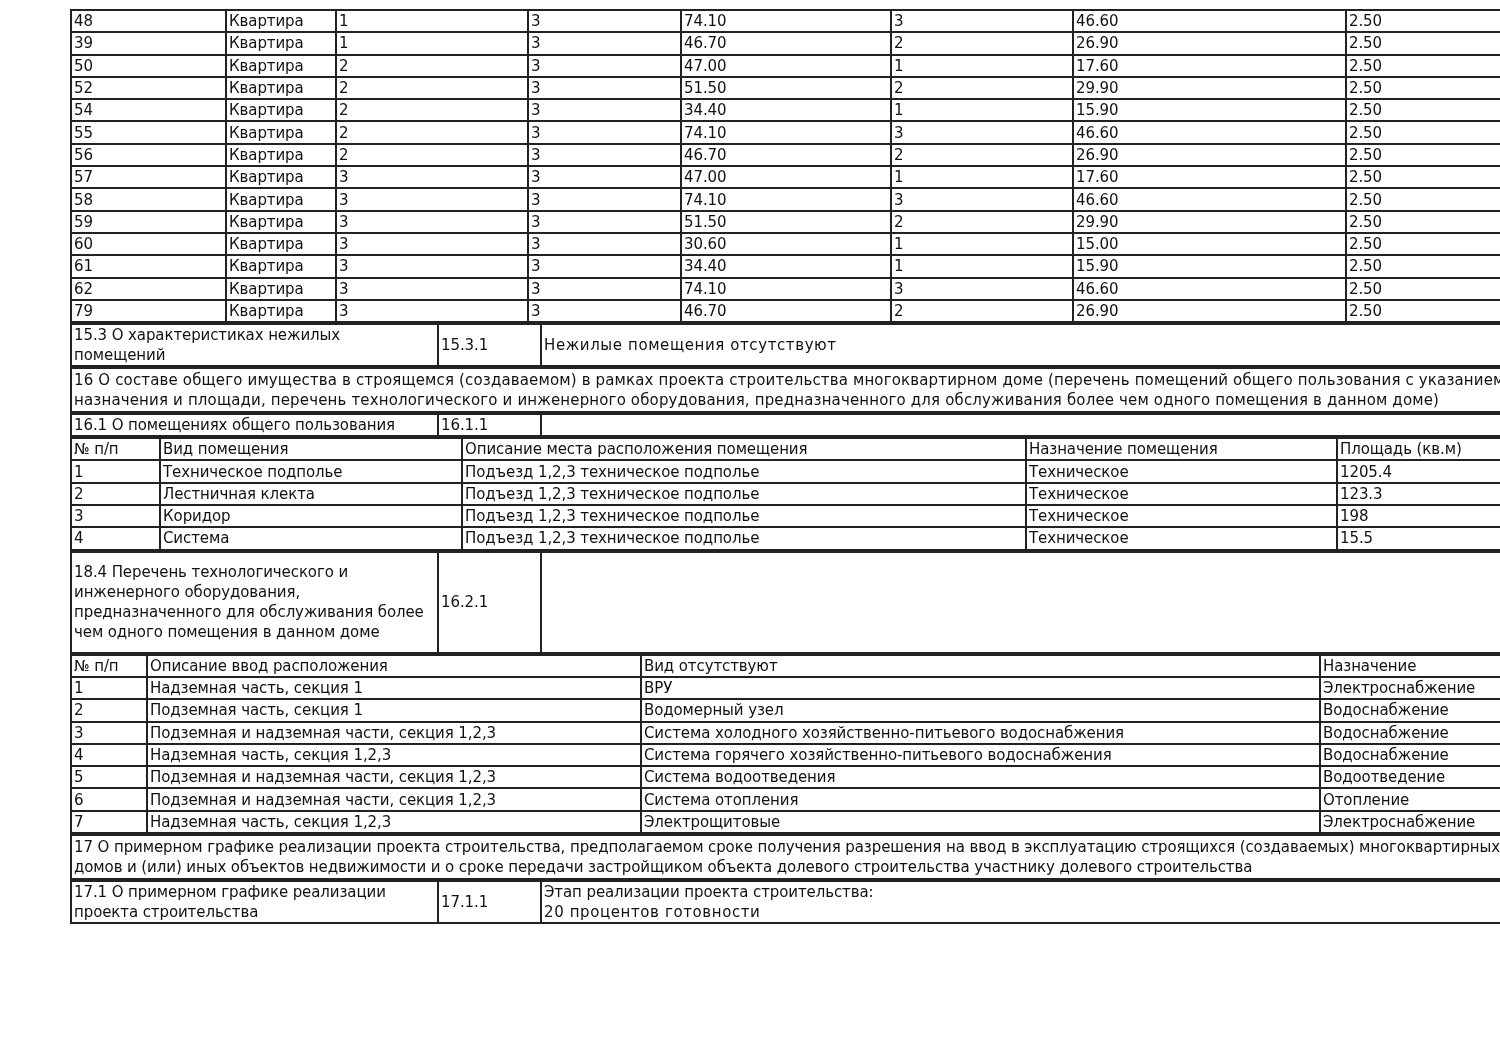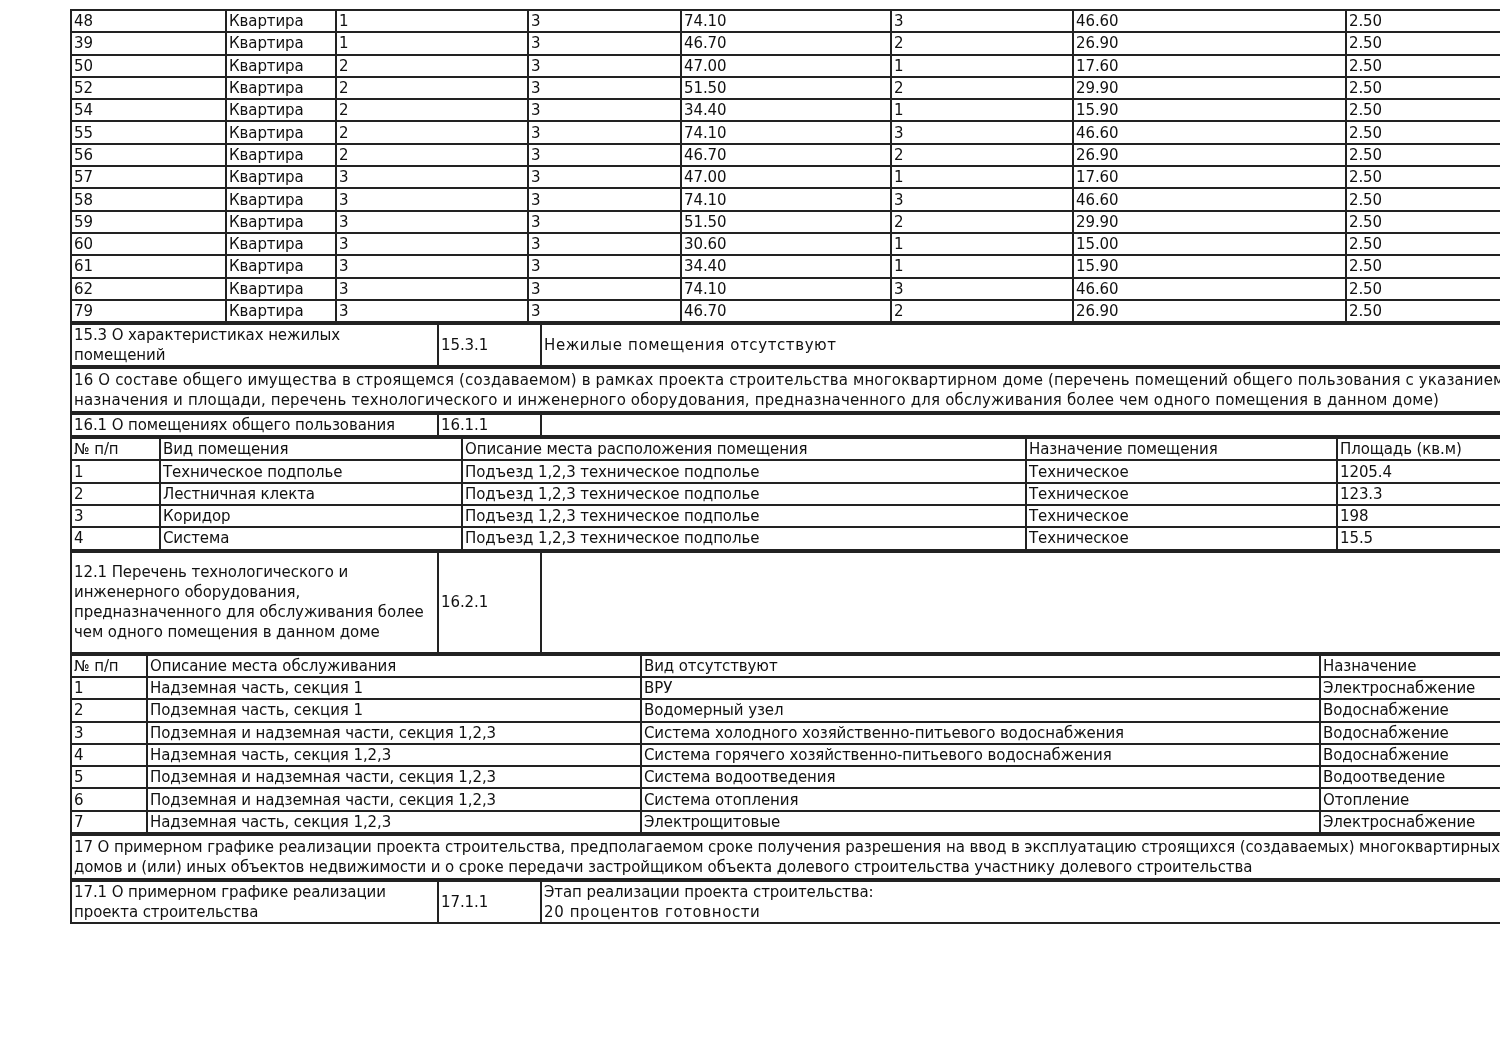--- a/index.html
+++ b/index.html
@@ -260,37 +260,37 @@
   </table>
 
   <table class="wrap">
     <colgroup>
         <col style="width:367px">
         <col style="width:103px">
         <col style="width:1000px">
       </colgroup>
     <tbody>
         <tr>
-      <td class="w" style="height:99px">12.1 Перечень технологического и инженерного оборудования, предназначенного для обслуживания более чем одного помещения в данном доме</td>
+      <td class="w" style="height:99px">18.4 Перечень технологического и инженерного оборудования, предназначенного для обслуживания более чем одного помещения в данном доме</td>
       <td>16.2.1</td>
       <td></td>
     </tr>
   </tbody>
     </table>
   <table class="apt">
     <colgroup>
         <col style="width:76px">
         <col style="width:494px">
         <col style="width:679px">
         <col style="width:221px">
       </colgroup>
     <thead>
         <tr id="eq-head">
           <td>№ п/п</td>
-          <td>Описание места обслуживания</td>
+          <td>Описание ввод расположения</td>
           <td>Вид отсутствуют</td>
           <td>Назначение</td>
         </tr>
       </thead>
     <tbody id="eq-body">
         <tr>
           <td>1</td>
           <td>Надземная часть, секция 1</td>
           <td>ВРУ</td>
           <td>Электроснабжение</td>

